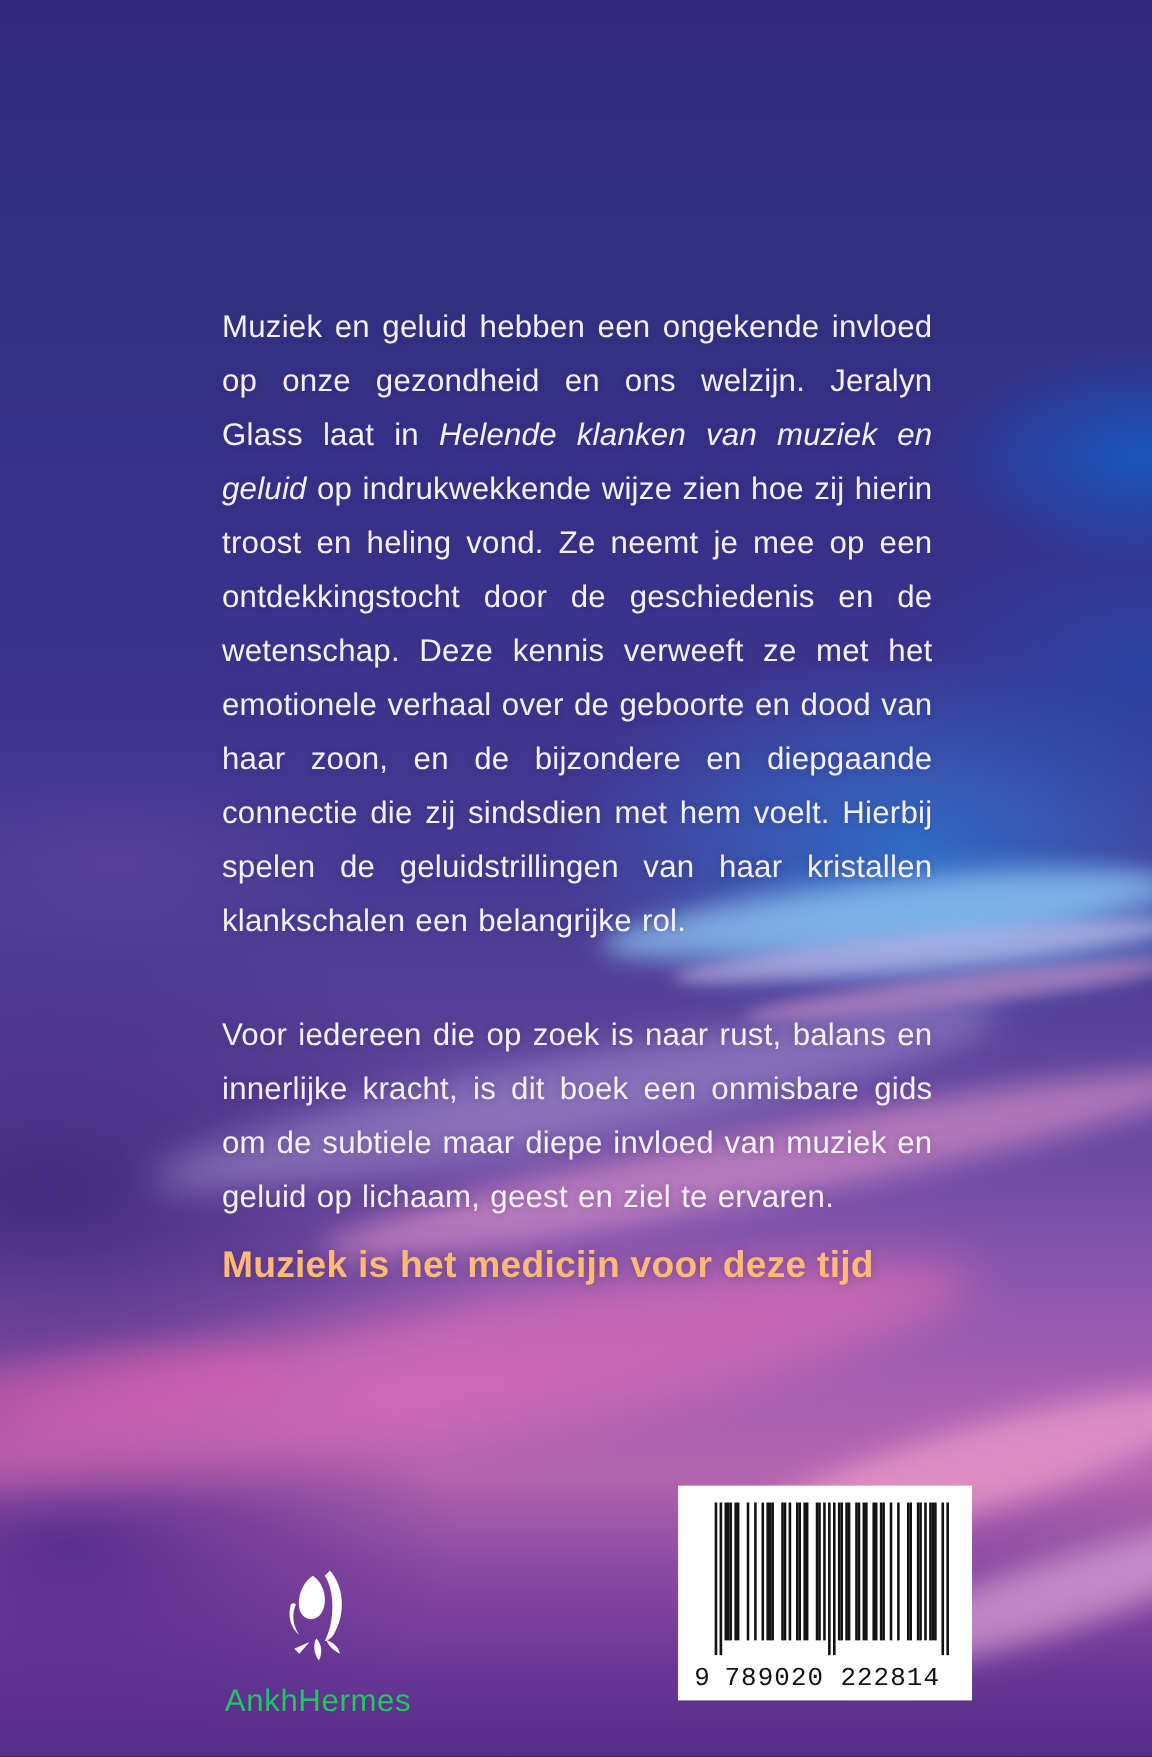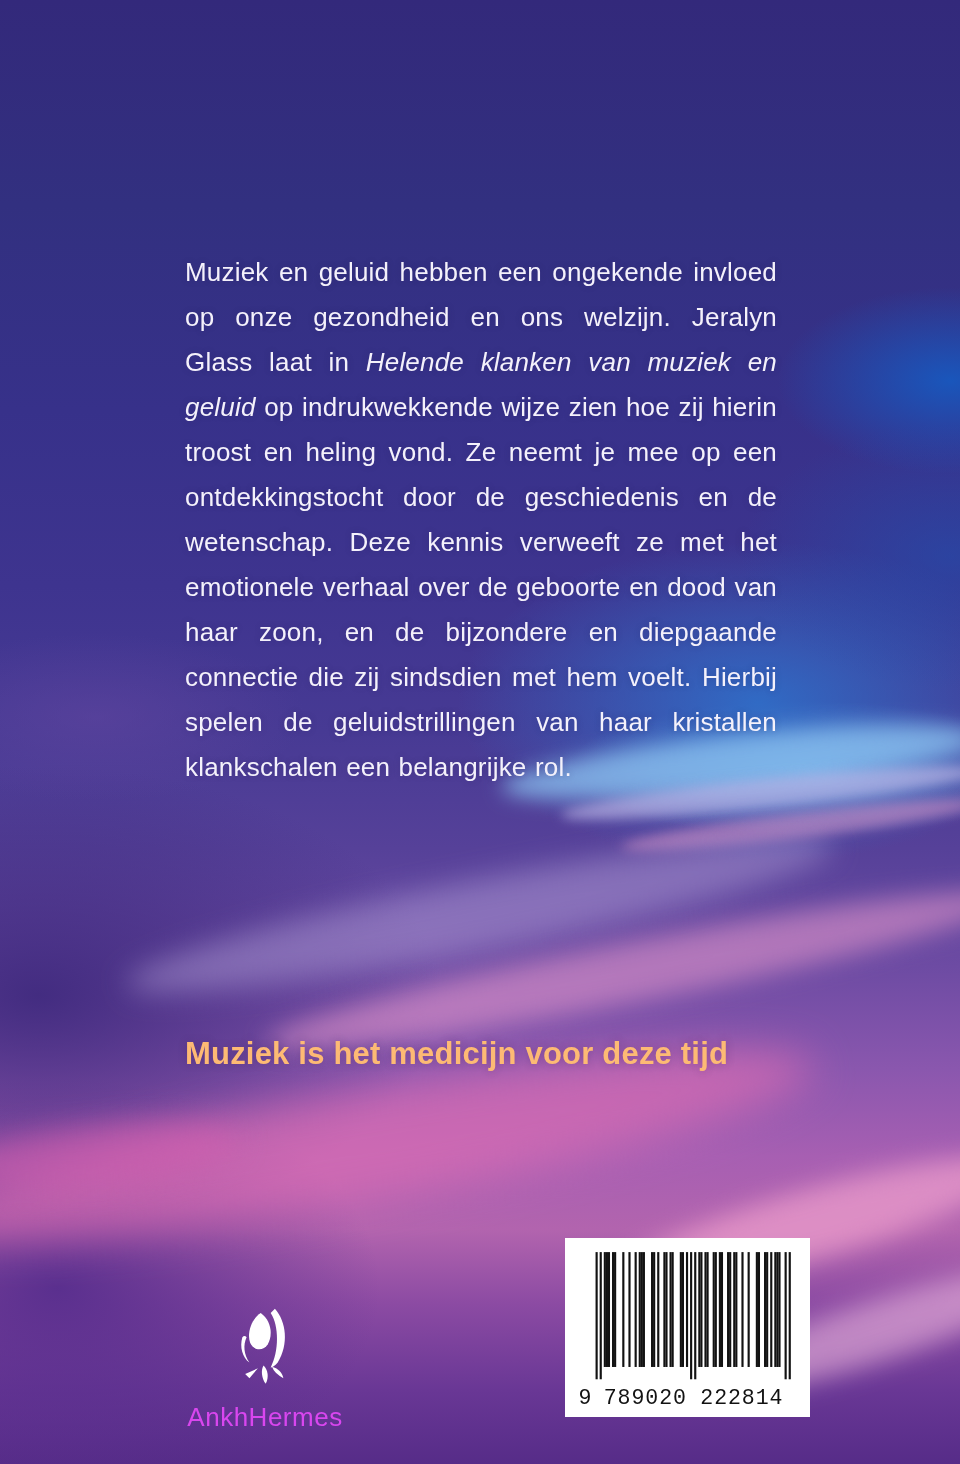--- a/index.html
+++ b/index.html
@@ -44,21 +44,21 @@
   .p1{top:224px;}
   .p2{top:814px;}
   .tagline{
     position:absolute;left:185px;top:1036px;width:640px;
     color:#fdba74;font-size:31px;font-weight:700;letter-spacing:0.2px;
     text-shadow:0 0 8px rgba(60,30,90,.3);
   }
   
   .publisher{position:absolute;left:187px;top:1306px;width:156px;text-align:center;}
   .publisher svg{display:block;margin:0 auto;}
-  .publisher-name{color:#d946ef;font-size:26px;letter-spacing:0.5px;margin-top:4px;font-weight:400;}
+  .publisher-name{color:#22c55e;font-size:26px;letter-spacing:0.5px;margin-top:4px;font-weight:400;}
   
   .barcode-box{
     position:absolute;left:565px;top:1238px;width:245px;height:179px;
     background:#ffffff;display:flex;align-items:center;justify-content:center;
   }
   .bc-digit{
     font-family:"Liberation Mono","DejaVu Sans Mono",monospace;
     font-size:10.5px;fill:#121212;
   }
 </style>
@@ -73,20 +73,21 @@
   <div class="streak s3"></div>
   <div class="streak s4"></div>
   <div class="streak s5"></div>
   <div class="streak s6"></div>
   <div class="streak s9"></div>
   <div class="streak s7"></div>
   <div class="streak s8"></div>
 
   <p class="blurb p1"><span>Muziek en geluid hebben een ongekende invloed op onze gezondheid en ons welzijn. Jeralyn Glass laat in </span><span class="book-title">Helende klanken van muziek en geluid</span><span> op indrukwekkende wijze zien hoe zij hierin troost en heling vond. Ze neemt je mee op een ontdekkingstocht door de geschiedenis en de wetenschap. Deze kennis verweeft ze met het emotionele verhaal over de geboorte en dood van haar zoon, en de bijzondere en diepgaande connectie die zij sindsdien met hem voelt. Hierbij spelen de geluidstrillingen van haar kristallen klankschalen een belangrijke rol.</span></p>
 
+  <p class="blurb p2">Voor iedereen die op zoek is naar rust, balans en innerlijke kracht, is dit boek een onmisbare gids om de subtiele maar diepe invloed van muziek en geluid op lichaam, geest en ziel te ervaren.</p>
 
   <div class="tagline">Muziek is het medicijn voor deze tijd</div>
 
   <div class="publisher">
     <svg width="74" height="92" viewBox="0 0 100 130">
       <g fill="#ffffff">
         <path d="M44 10 C58 20 62 40 54 54 C48 64 34 64 29 52 C24 38 31 18 44 10 Z"></path>
         <path d="M64 4 C80 22 84 54 68 80 C64 85 60 87 58 87 C70 64 70 28 58 10 Z"></path>
         <path d="M18 44 C14 58 18 72 28 80 C20 68 19 55 24 44 C22 42 20 42 18 44 Z"></path>
         <path d="M22 96 L40 88 L28 102 Z"></path>

